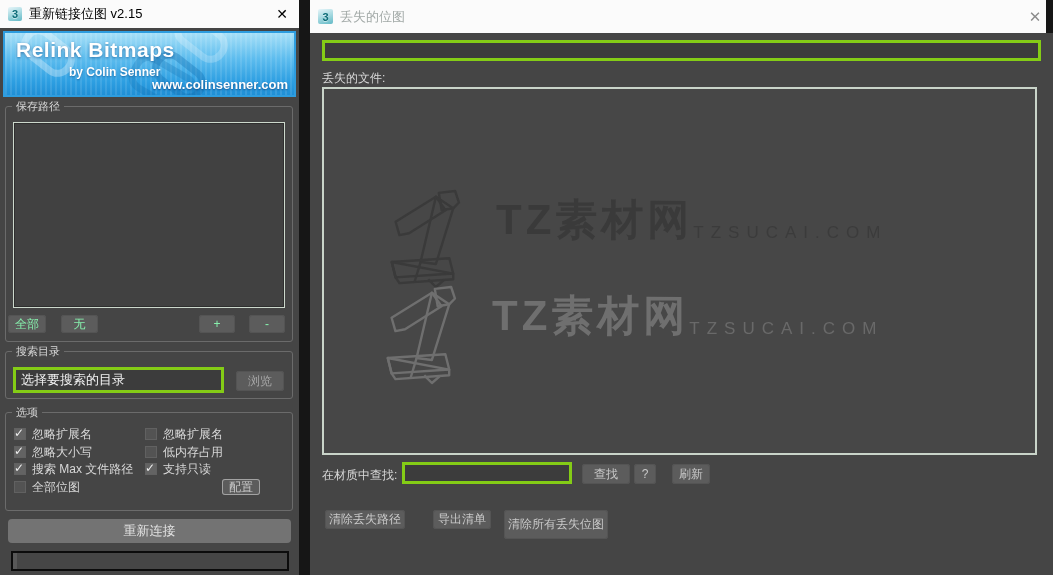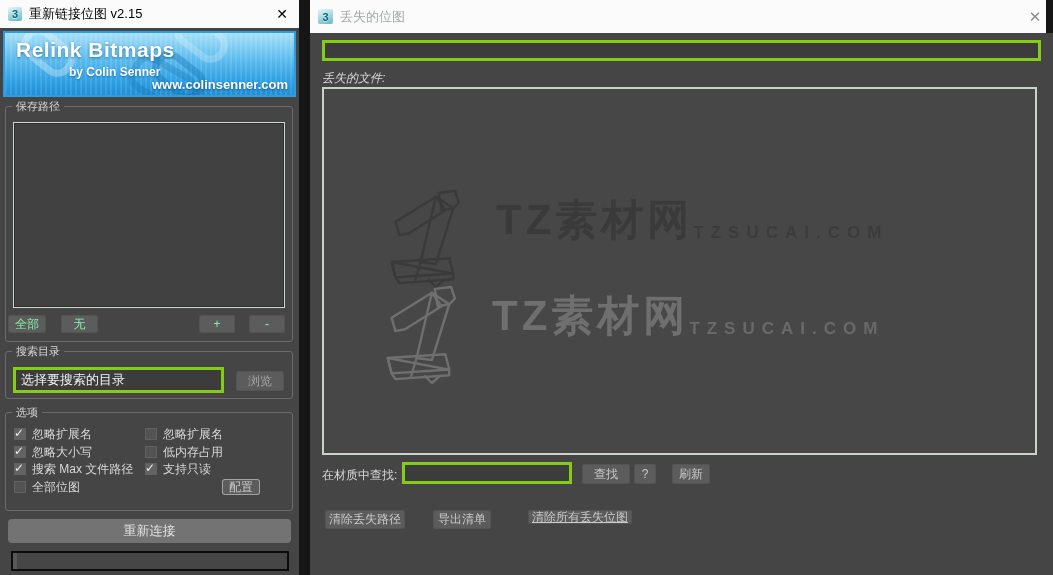--- a/index.html
+++ b/index.html
@@ -61,41 +61,41 @@
   .progress-fill{position:absolute;left:0;top:0;bottom:0;width:4px;background:#585858;}
 
   
   .rw{left:310px;top:33px;width:743px;height:542px;}
   .rw-titlebar{left:310px;width:736px;height:33px;}
   .rw-titlebar .app-icon{width:15px;height:15px;}
   .rw-titlebar .title{color:#a2a9a7;}
   .rw-close{left:1018px;top:0;height:33px;color:#8b8b8b;font-size:15px;}
 
   .path-field{left:322px;top:40px;width:719px;height:21px;}
-  .missing-label{left:322px;top:70px;font-style:italic;}
+  .missing-label{left:322px;top:70px;}
   .missing-list{position:absolute;left:322px;top:87px;width:715px;height:368px;background:#474747;border:2px solid #c9d4c9;overflow:hidden;}
 
   .wm{position:absolute;display:flex;align-items:flex-start;}
   .wm1{left:62px;top:100px;color:#3a3a3a;}
   .wm2{left:58px;top:196px;color:#6f6f6f;}
   .wm .one{width:96px;height:100px;flex:none;margin-right:14px;}
   .wm-text{display:flex;margin-top:8px;}
   .wm-brand{font-size:42px;font-weight:bold;letter-spacing:4px;line-height:46px;}
-  .wm-domain{font-size:17px;font-weight:bold;letter-spacing:7px;margin-top:8px;align-self:flex-end;opacity:.85;}
+  .wm-domain{font-size:17px;font-weight:normal;letter-spacing:7px;margin-top:8px;align-self:flex-end;opacity:.85;}
 
   .find-label{left:322px;top:467px;}
   .find-input{left:402px;top:462px;width:170px;height:22px;}
   .btn-find{left:582px;top:464px;width:48px;height:20px;}
   .btn-help{left:634px;top:464px;width:22px;height:20px;}
   .btn-refresh{left:672px;top:464px;width:38px;height:20px;}
 
   .tools-box{left:316px;top:492px;width:724px;height:46px;}
   .btn-tool1{left:325px;top:510px;width:80px;height:19px;}
   .btn-tool2{left:433px;top:510px;width:58px;height:19px;}
-  .btn-tool3{left:528px;top:510px;width:104px;height:14px;text-decoration:underline;}
+  .btn-tool3{left:504px;top:510px;width:104px;height:29px;}
 
   .top-right-notch{position:absolute;left:1046px;top:0;width:7px;height:33px;background:#161616;}
 </style>
 </head>
 <body>
 
 <div class="stage">
 
   <div class="win-body lw"></div>
 

